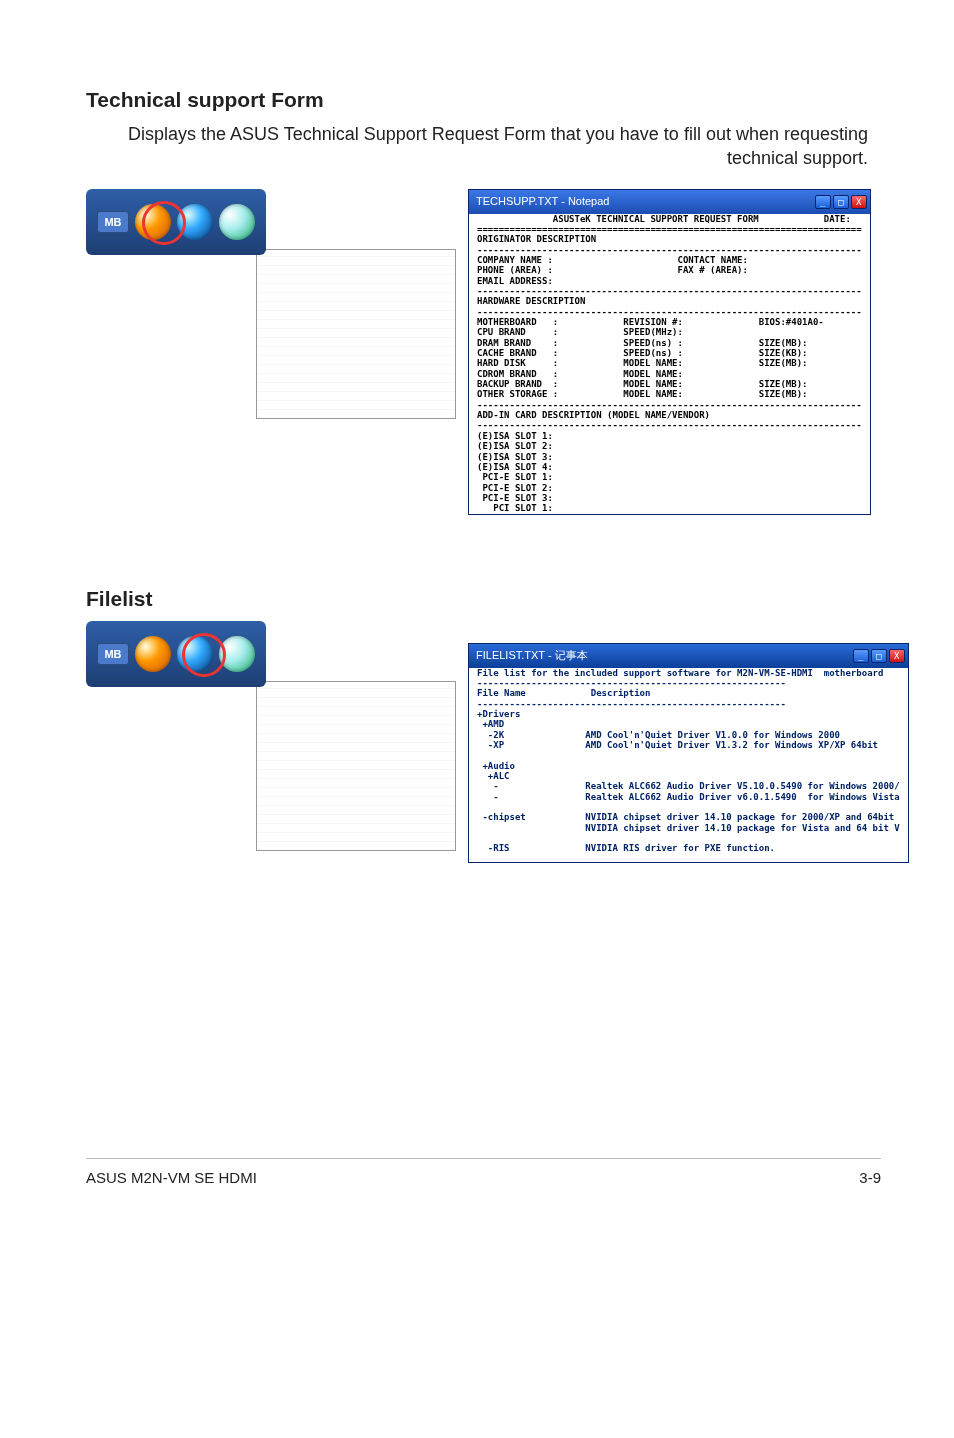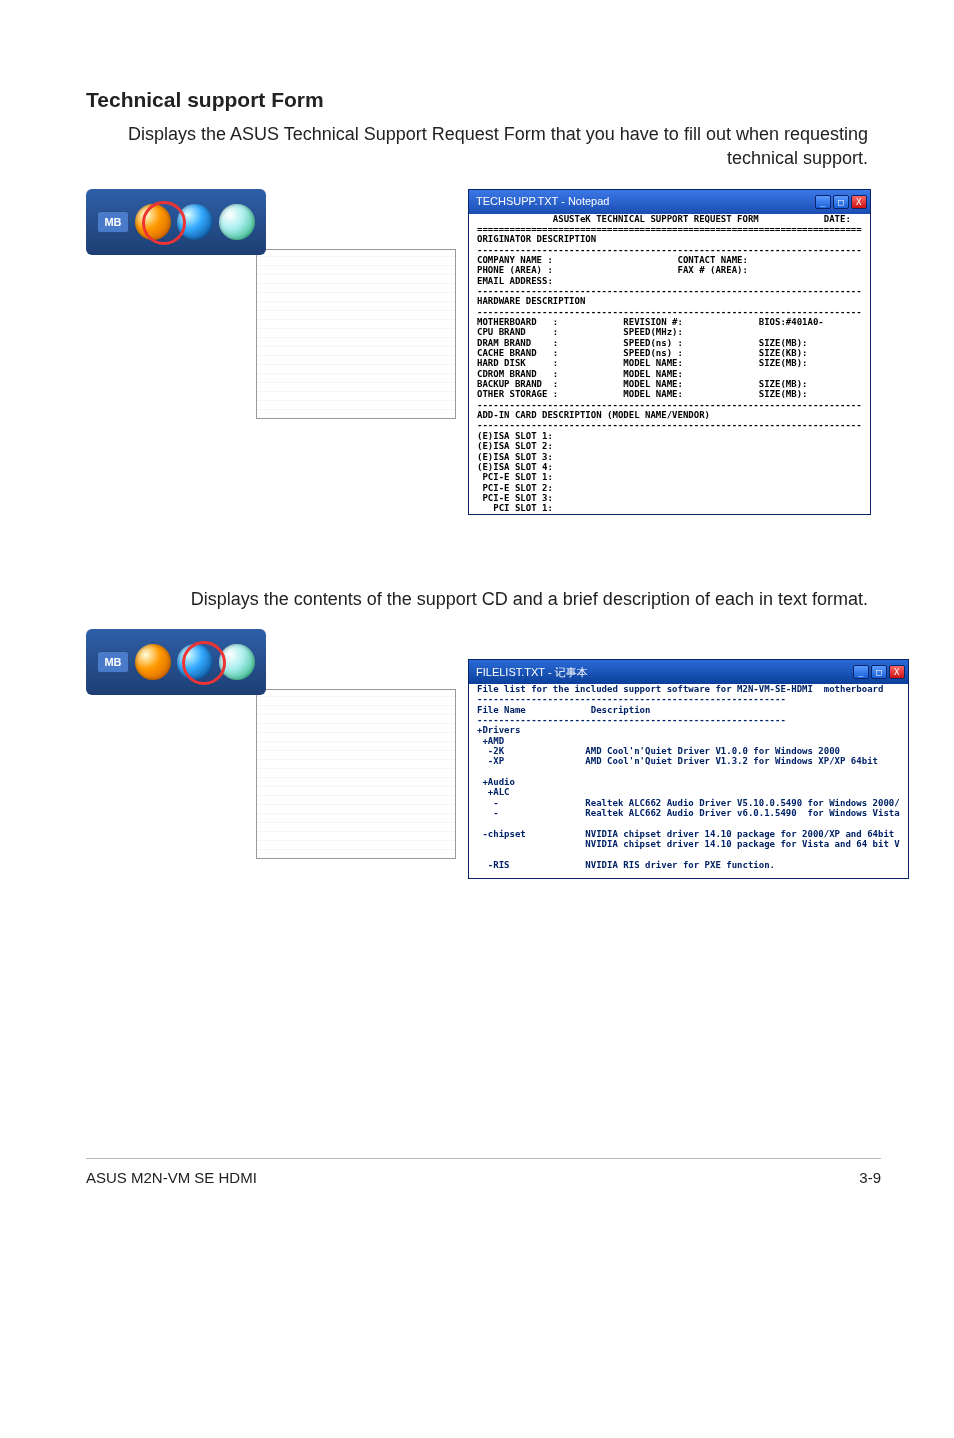--- a/index.html
+++ b/index.html
@@ -110,35 +110,35 @@
 OPERATING SYSTEM:
 APPLICATION SOFTWARE:
 DEVICE DRIVERS:
 -----------------------------------------------------------------------
 PROBLEM DESCRIPTION (WHAT PROBLEMS AND UNDER WHAT SITUATIONS)</div>
     </div>
   </div>
 
   <div class="spacer"></div>
 
-  <p class="body">Displays the contents of the support CD and a brief description of each in text format.</p>
+  <h2 class="section">Filelist</h2>
 
   <div class="row">
     <div>
       <div class="icon-strip">
         <div class="mb">MB</div>
         <div class="pill orange"></div>
         <div class="pill blue"></div>
         <div class="pill"></div>
         <div class="ring ring2"></div>
       </div>
       <div class="placeholder-block" style="margin-top:-6px;margin-left:170px;width:200px;height:170px;"></div>
     </div>
 
-    <div class="win win2" style="margin-left:auto;margin-top:30px;">
+    <div class="win win2" style="margin-left:auto;margin-top:22px;">
       <div class="titlebar">
         <div class="t">FILELIST.TXT - 记事本</div>
         <div class="winbtns">
           <div class="winbtn">_</div>
           <div class="winbtn">□</div>
           <div class="winbtn close">X</div>
         </div>
       </div>
       <div class="client" id="client2">File list for the included support software for M2N-VM-SE-HDMI  motherboard
 ---------------------------------------------------------

